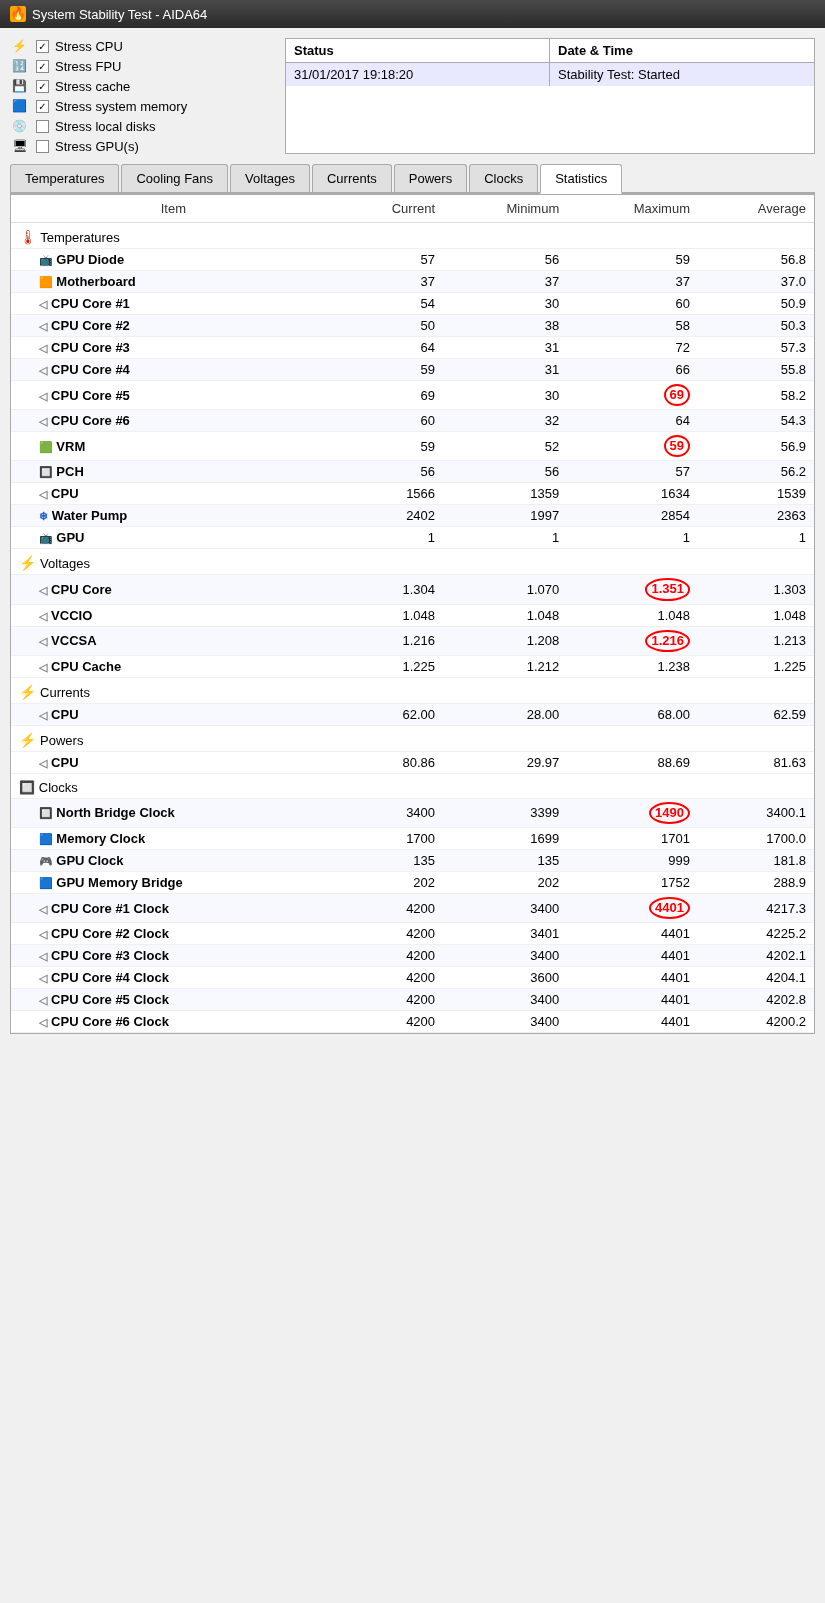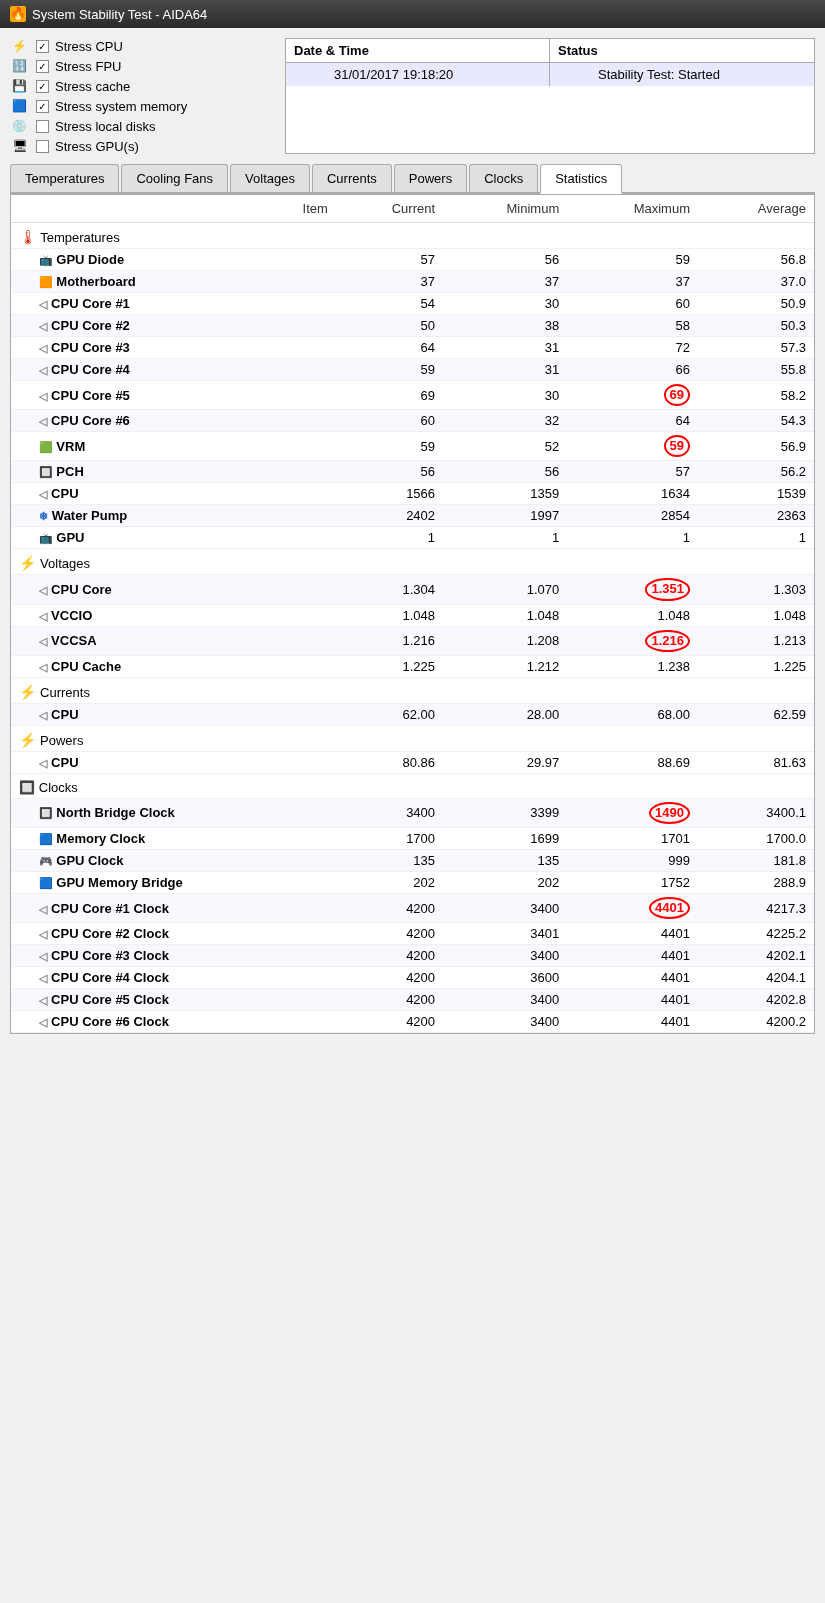--- a/index.html
+++ b/index.html
@@ -82,21 +82,20 @@
     }
     .datetime-header div:last-child { border-right: none; }
     .datetime-row {
       display: grid;
       grid-template-columns: 1fr 1fr;
       background: #e8e8ff;
     }
     .datetime-row div {
       padding: 4px 8px;
       border-right: 1px solid #aaa;
-      margin-left: 40px;
     }
     .datetime-row div:last-child { border-right: none; }
     .tabs-bar {
       display: flex;
       border-bottom: 2px solid #aaa;
       margin-bottom: 0;
       background: #f0f0f0;
     }
     .tab {
       padding: 6px 14px;
@@ -117,21 +116,21 @@
     .stats-table-container {
       background: white;
       border: 1px solid #aaa;
       padding: 0;
     }
     .stats-table {
       width: 100%;
       border-collapse: collapse;
     }
     .stats-table th {
-      text-align: right;
+      text-align: center;
       padding: 6px 8px;
       font-weight: normal;
       color: #333;
       border-bottom: 1px solid #ddd;
     }
     .stats-table th:not(:first-child) {
       text-align: right;
     }
     .stats-table td {
       padding: 3px 8px;
@@ -203,22 +202,22 @@
       </div>
       <div class="stress-item">
         <span class="stress-icon">🖥</span>
         <span class="checkbox"></span>
         <span>Stress GPU(s)</span>
       </div>
     </div>
 
     <div class="datetime-panel">
       <div class="datetime-header">
+        <div>Status</div>
         <div>Date &amp; Time</div>
-        <div>Status</div>
       </div>
       <div class="datetime-row">
         <div>31/01/2017 19:18:20</div>
         <div>Stability Test: Started</div>
       </div>
     </div>
 
   </div>
 
   <div class="tabs-bar">

